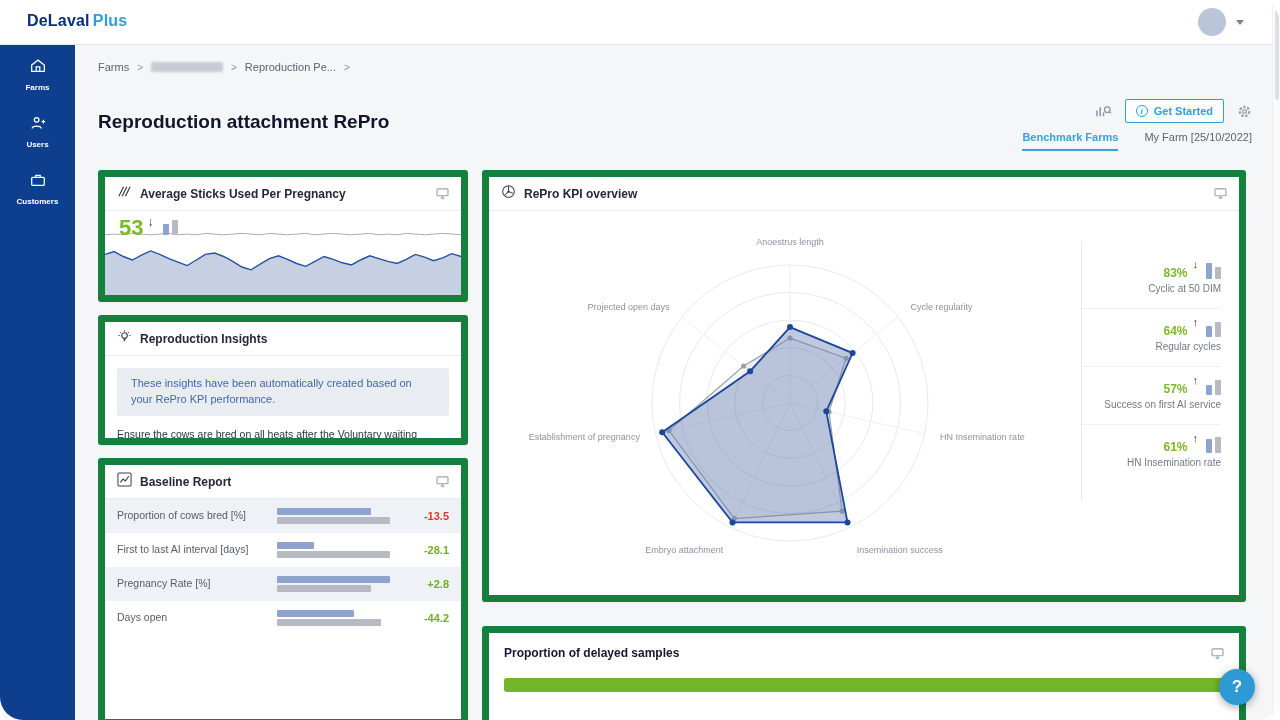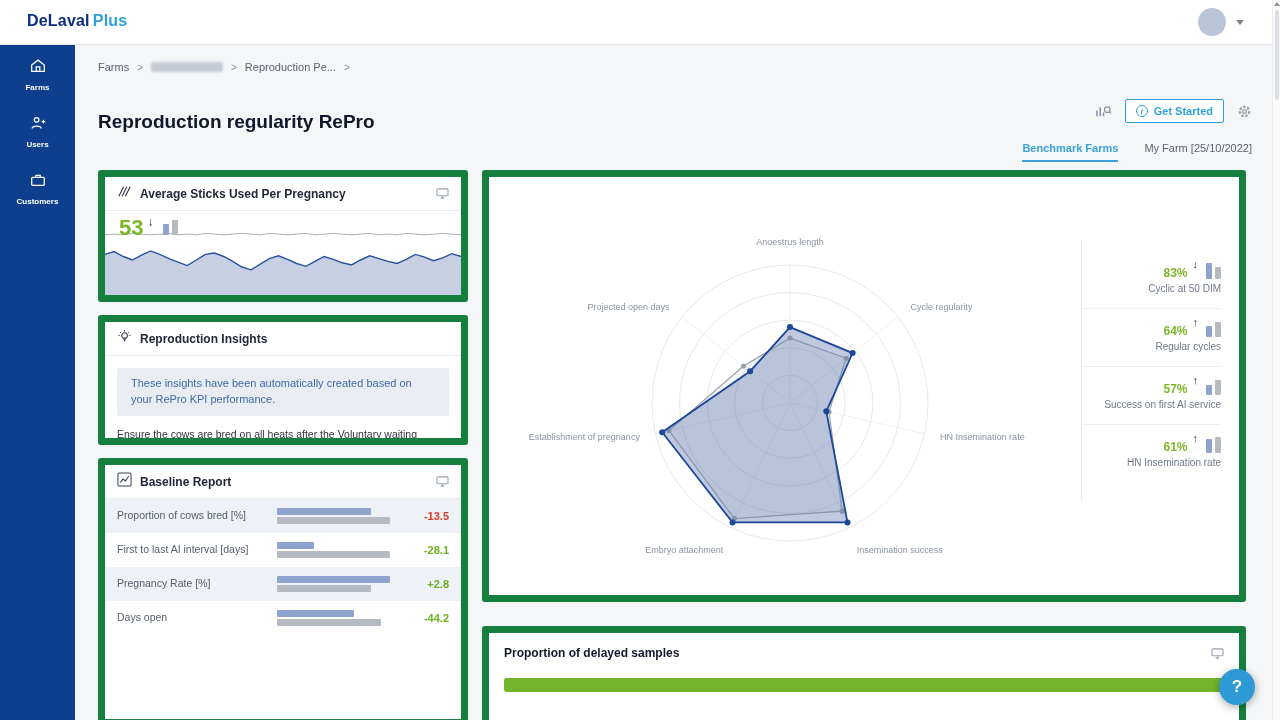--- a/index.html
+++ b/index.html
@@ -1,17 +1,17 @@
 <!DOCTYPE html>
 <html><head>
 <meta charset="utf-8">
 <style>
   * { margin:0; padding:0; box-sizing:border-box; }
   html,body { width:1280px; height:720px; font-family:"Liberation Sans", sans-serif; background:#fff; }
-  .app { position:relative; width:1280px; height:720px; overflow:hidden; background:#fff; }
+  .app { position:relative; width:1280px; height:720px; overflow:hidden; background:#fff;border-radius:23px; }
 
   
   .topbar { position:absolute; left:0; top:0; width:1280px; height:45px; background:#fff; border-bottom:1px solid #e3e6ea; z-index:20; }
   .logo { position:absolute; left:27px; top:12px; font-size:16px; font-weight:800; letter-spacing:.2px; cursor:pointer; }
   .logo-a { color:#0b2e82; }
   .logo-b { color:#2da0da; margin-left:3px; }
   .user { position:absolute; right:36px; top:8px; display:flex; align-items:center; gap:10px; }
   .avatar { width:28px; height:28px; border-radius:50%; background:#b9c6d9; display:inline-block; }
   .caret { width:0; height:0; border-left:4px solid transparent; border-right:4px solid transparent; border-top:5px solid #7a828e; display:inline-block; }
 
@@ -26,21 +26,21 @@
   .crumb { cursor:pointer; }
   .crumb-sep { color:#8a93a0; font-size:10px; }
   .crumb-redacted { width:72px; height:10px; background:#c7ccd4; border-radius:2px; filter:blur(1px); cursor:pointer; }
   .page-title { position:absolute; left:23px; top:66px; font-size:19px; font-weight:800; color:#10162b; }
 
   .actions { position:absolute; right:28px; top:54px; display:flex; align-items:center; gap:13px; }
   .get-started { display:flex; align-items:center; gap:6px; height:24px; padding:0 10px; background:#fff; border:1px solid #2da0da; color:#2da0da; font-size:11px; font-weight:700; border-radius:2px; cursor:pointer; }
   .info-dot { width:12px; height:12px; border-radius:50%; border:1px solid #2da0da; color:#2da0da; font-size:8px; font-weight:800; display:flex; align-items:center; justify-content:center; font-style:italic; }
   .icon-btn { cursor:pointer; display:flex; align-items:center; }
 
-  .tabs { position:absolute; right:28px; top:97px; display:flex; gap:26px; font-size:11px; }
+  .tabs { position:absolute; right:28px; top:86px; display:flex; gap:26px; font-size:11px; }
   .tab { color:#5a6472; padding-bottom:6px; cursor:pointer; }
   .tab.active { color:#3aa2d9; font-weight:700; border-bottom:2px solid #3aa2d9; }
 
   
   .col-left  { position:absolute; left:23px;  top:125px; width:370px; }
   .col-right { position:absolute; left:407px; top:125px; width:764px; }
   .card { position:relative; background:#fff; border:7px solid #15803d; border-radius:3px; box-shadow:0 1px 2px rgba(20,30,60,.04); margin-bottom:13px; overflow:hidden; }
   .card-head { display:flex; align-items:center; gap:8px; height:34px; padding:0 12px; border-bottom:1px solid #e9ebef; }
   .card-title { font-size:12px; font-weight:700; color:#23283a; }
   .head-right { margin-left:auto; }
@@ -170,21 +170,21 @@
         <span>Get Started</span>
       </button>
       <span class="icon-btn">
         <svg viewBox="0 0 16 16" width="15" height="15">
             <circle cx="8" cy="8" r="5" fill="none" stroke="#99a2ae" stroke-width="2.4" stroke-dasharray="2.6 1.7"></circle>
             <circle cx="8" cy="8" r="2" fill="none" stroke="#99a2ae" stroke-width="1.4"></circle>
           </svg>
       </span>
     </div>
 
-    <h1 class="page-title">Reproduction regularity RePro</h1>
+    <h1 class="page-title">Reproduction attachment RePro</h1>
 
     <div class="tabs">
       <span class="tab active">Benchmark Farms</span>
       <span class="tab">My Farm [25/10/2022]</span>
     </div>
 
     <div class="col-left">
 
       <section class="card card-sticks">
         <div class="card-head">
@@ -286,20 +286,36 @@
             <span class="row-value" style="color: rgb(111, 175, 34);">-44.2</span>
           </div>
 
         </div>
       </section>
     </div>
 
     <div class="col-right">
 
       <section class="card card-radar">
+        <div class="card-head">
+          <span>
+            <svg viewBox="0 0 16 16" width="15" height="15">
+                <circle cx="8" cy="8" r="6.2" fill="none" stroke="#39404f" stroke-width="1.1"></circle>
+                <path d="M8 8 L8 2.5 M8 8 L13 10 M8 8 L4 12" stroke="#39404f" stroke-width="1.1"></path>
+                <circle cx="8" cy="8" r="1.2" fill="#39404f"></circle>
+              </svg>
+          </span>
+          <span class="card-title">RePro KPI overview</span>
+          <span class="head-right icon-btn">
+            <svg viewBox="0 0 14 12" width="13" height="11">
+                <rect x="1" y="1" width="12" height="7.5" rx="1" fill="none" stroke="#99a2ae" stroke-width="1.2"></rect>
+                <path d="M5 11 h4 M7 8.5 v2.5" stroke="#99a2ae" stroke-width="1.2"></path>
+              </svg>
+          </span>
+        </div>
 
         <svg id="radar-svg" viewBox="0 0 600 398">
             <circle cx="295" cy="192" r="27.6" fill="none" stroke="#e6e9ee" stroke-width="1"></circle>
             <circle cx="295" cy="192" r="55.2" fill="none" stroke="#e6e9ee" stroke-width="1"></circle>
             <circle cx="295" cy="192" r="82.8" fill="none" stroke="#e6e9ee" stroke-width="1"></circle>
             <circle cx="295" cy="192" r="110.4" fill="none" stroke="#e6e9ee" stroke-width="1"></circle>
             <circle cx="295" cy="192" r="138.0" fill="none" stroke="#e6e9ee" stroke-width="1"></circle>
             <line x1="295" y1="192" x2="295.0" y2="54.0" stroke="#eef0f4" stroke-width="1"></line>
             <line x1="295" y1="192" x2="402.9" y2="106.0" stroke="#eef0f4" stroke-width="1"></line>
             <line x1="295" y1="192" x2="429.5" y2="222.7" stroke="#eef0f4" stroke-width="1"></line>

